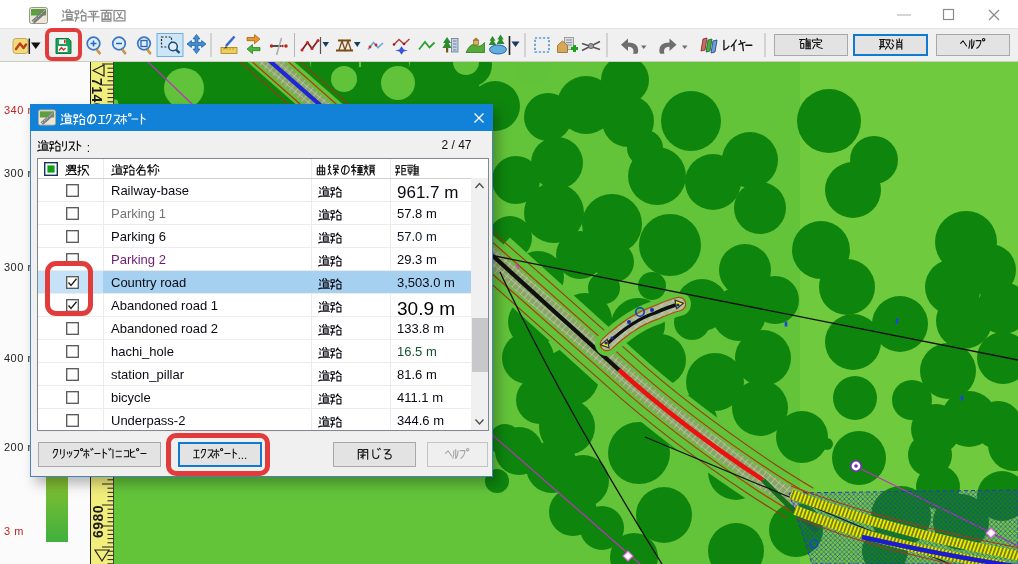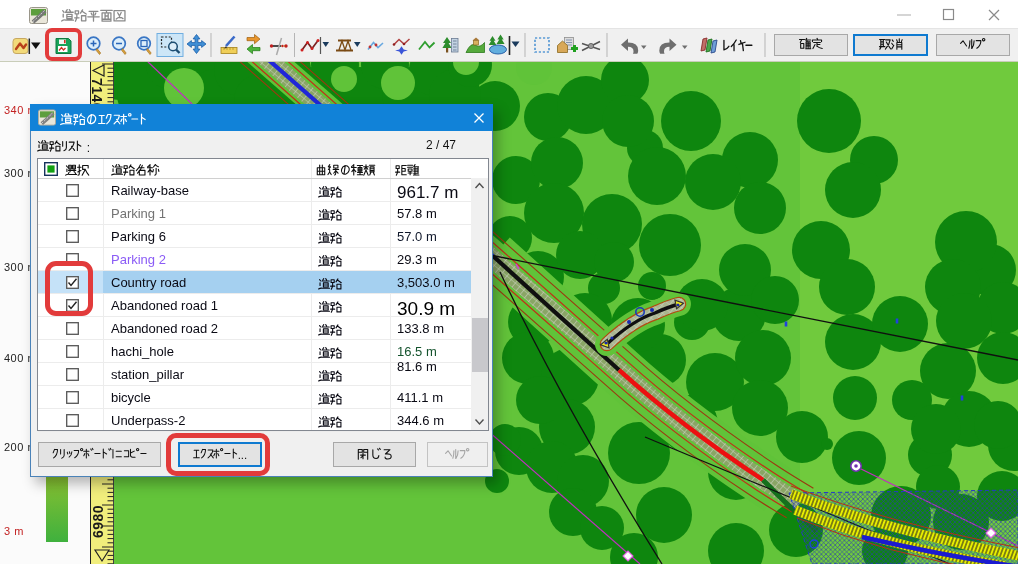--- a/index.html
+++ b/index.html
@@ -421,21 +421,21 @@
             <path d="M4.8,0.5 L4,1.7 M6.4,0.5 L7.2,1.7 M3.4,2.5 H9.4 M4.5,4.1 H8.5 M4.5,4.1 V7.5 M8.5,4.1 V7.5 M4.5,5.8 H8.5 M4.5,7.5 H8.5 M1.3,1.3 L2.3,2.5 M1.7,4 V6.2 M0.5,9.2 C1.9,8.2 2.6,8.2 3.8,8.6 L9.6,8.6" fill="none" stroke="#111" stroke-width="0.92" stroke-linecap="round" stroke-linejoin="round"></path>
           </svg><svg width="12.0" height="12.0" viewBox="0 0 10 10" style="display:inline-block;vertical-align:0.0px;overflow:visible">
             <path d="M0.9,1.5 H3.5 M0.9,1.5 V3.7 M3.5,1.5 V3.7 M0.9,3.7 H3.5 M2.2,3.7 V6.8 M0.5,6.8 H3.9 M2.2,6.8 L1.1,9.4 M6.6,0.7 L5,3.2 M5.9,1.5 L9.4,3.9 M5.8,5.2 H9.1 M5.8,5.2 V9.1 M9.1,5.2 V9.1 M5.8,9.1 H9.1" fill="none" stroke="#111" stroke-width="0.92" stroke-linecap="round" stroke-linejoin="round"></path>
           </svg><svg width="7.2" height="12.0" viewBox="0 0 6 10" style="display:inline-block;vertical-align:0.0px;overflow:visible">
             <path d="M1.4,1.3 V5.2 M4.5,1.3 V6.4 Q4.5,8.2 2.4,8.9" fill="none" stroke="#111" stroke-width="0.92" stroke-linecap="round" stroke-linejoin="round"></path>
           </svg><svg width="7.2" height="12.0" viewBox="0 0 6 10" style="display:inline-block;vertical-align:0.0px;overflow:visible">
             <path d="M1,1.8 H5.1 Q4.7,5.4 0.9,8.6 M2.9,5.2 L5.5,8.6" fill="none" stroke="#111" stroke-width="0.92" stroke-linecap="round" stroke-linejoin="round"></path>
           </svg><svg width="7.2" height="12.0" viewBox="0 0 6 10" style="display:inline-block;vertical-align:0.0px;overflow:visible">
             <path d="M2,0.8 V8.8 M2,3.4 L4.9,5.2" fill="none" stroke="#111" stroke-width="0.92" stroke-linecap="round" stroke-linejoin="round"></path>
           </svg><span style="display:inline-block;width:4.2px"></span><span style="font-size:12px;color:#111">:</span></span></div>
-      <div class="abs" style="left:395px;top:33px;width:61px;text-align:left;font-size:12px;color:#111">2 / 47</div>
+      <div class="abs" style="left:395px;top:33px;width:61px;text-align:center;font-size:12px;color:#111">2 / 47</div>
       <div class="abs" style="left:6px;top:53px;width:452px;height:273px;background:#fff;border:1px solid #828790;box-sizing:border-box">
         <div class="abs" style="left:64.5px;top:0;width:1px;height:271px;background:#ececec"></div>
         <div class="abs" style="left:272.5px;top:0;width:1px;height:271px;background:#ececec"></div>
         <div class="abs" style="left:351.5px;top:0;width:1px;height:271px;background:#ececec"></div>
         <div class="abs" style="left:0;top:18.5px;width:450px;height:1px;background:#d0d0d0"></div>
         <svg class="abs" style="left:6px;top:2.5px" width="14" height="14" viewBox="0 0 14 14">
 <rect x="0.7" y="0.7" width="12.6" height="12.6" fill="#fff" stroke="#16335c" stroke-width="1.4"></rect>
 <rect x="3.4" y="3.4" width="7.2" height="7.2" fill="#12a012"></rect>
         </svg>
         <div class="abs" style="left:27px;top:3px"><span style="white-space:nowrap;letter-spacing:0"><svg width="12.0" height="12.0" viewBox="0 0 10 10" style="display:inline-block;vertical-align:0.0px;overflow:visible">
@@ -498,21 +498,21 @@
         <div class="abs" style="left:280px;top:70.5px"><span style="white-space:nowrap;letter-spacing:0"><svg width="12.0" height="12.0" viewBox="0 0 10 10" style="display:inline-block;vertical-align:0.0px;overflow:visible">
               <path d="M4.8,0.5 L4,1.7 M6.4,0.5 L7.2,1.7 M3.4,2.5 H9.4 M4.5,4.1 H8.5 M4.5,4.1 V7.5 M8.5,4.1 V7.5 M4.5,5.8 H8.5 M4.5,7.5 H8.5 M1.3,1.3 L2.3,2.5 M1.7,4 V6.2 M0.5,9.2 C1.9,8.2 2.6,8.2 3.8,8.6 L9.6,8.6" fill="none" stroke="#0a0a14" stroke-width="0.92" stroke-linecap="round" stroke-linejoin="round"></path>
             </svg><svg width="12.0" height="12.0" viewBox="0 0 10 10" style="display:inline-block;vertical-align:0.0px;overflow:visible">
               <path d="M0.9,1.5 H3.5 M0.9,1.5 V3.7 M3.5,1.5 V3.7 M0.9,3.7 H3.5 M2.2,3.7 V6.8 M0.5,6.8 H3.9 M2.2,6.8 L1.1,9.4 M6.6,0.7 L5,3.2 M5.9,1.5 L9.4,3.9 M5.8,5.2 H9.1 M5.8,5.2 V9.1 M9.1,5.2 V9.1 M5.8,9.1 H9.1" fill="none" stroke="#0a0a14" stroke-width="0.92" stroke-linecap="round" stroke-linejoin="round"></path>
             </svg></span></div>
         <div class="abs" style="left:359px;top:70.0px;font-size:13px;color:#0f172a">57.0 m</div>
         <div class="abs" style="left:0;top:111.0px;width:433px;height:1px;background:#ececec"></div>
         <svg class="abs" style="left:28px;top:93.5px" width="13" height="13" viewBox="0 0 13 13">
           <rect x="0.7" y="0.7" width="11.6" height="11.6" fill="#fff" stroke="#555" stroke-width="1.3"></rect>
         </svg>
-        <div class="abs" style="left:73px;top:93.0px;font-size:13px;color:#8b5cf6">Parking 2</div>
+        <div class="abs" style="left:73px;top:93.0px;font-size:13px;color:#701a75">Parking 2</div>
         <div class="abs" style="left:280px;top:93.5px"><span style="white-space:nowrap;letter-spacing:0"><svg width="12.0" height="12.0" viewBox="0 0 10 10" style="display:inline-block;vertical-align:0.0px;overflow:visible">
               <path d="M4.8,0.5 L4,1.7 M6.4,0.5 L7.2,1.7 M3.4,2.5 H9.4 M4.5,4.1 H8.5 M4.5,4.1 V7.5 M8.5,4.1 V7.5 M4.5,5.8 H8.5 M4.5,7.5 H8.5 M1.3,1.3 L2.3,2.5 M1.7,4 V6.2 M0.5,9.2 C1.9,8.2 2.6,8.2 3.8,8.6 L9.6,8.6" fill="none" stroke="#0a0a14" stroke-width="0.92" stroke-linecap="round" stroke-linejoin="round"></path>
             </svg><svg width="12.0" height="12.0" viewBox="0 0 10 10" style="display:inline-block;vertical-align:0.0px;overflow:visible">
               <path d="M0.9,1.5 H3.5 M0.9,1.5 V3.7 M3.5,1.5 V3.7 M0.9,3.7 H3.5 M2.2,3.7 V6.8 M0.5,6.8 H3.9 M2.2,6.8 L1.1,9.4 M6.6,0.7 L5,3.2 M5.9,1.5 L9.4,3.9 M5.8,5.2 H9.1 M5.8,5.2 V9.1 M9.1,5.2 V9.1 M5.8,9.1 H9.1" fill="none" stroke="#0a0a14" stroke-width="0.92" stroke-linecap="round" stroke-linejoin="round"></path>
             </svg></span></div>
         <div class="abs" style="left:359px;top:93.0px;font-size:13px;color:#0a0a14">29.3 m</div>
         <div class="abs" style="left:0;top:111.5px;width:64.5px;height:23px;background:#c5e2f8"></div>
         <div class="abs" style="left:64.5px;top:111.5px;width:368.5px;height:23px;background:#a5d0f0"></div>
         <div class="abs" style="left:0;top:134.0px;width:433px;height:1px;background:#ececec"></div>
         <svg class="abs" style="left:28px;top:116.5px" width="13" height="13" viewBox="0 0 13 13">
@@ -563,21 +563,21 @@
         <div class="abs" style="left:0;top:226.0px;width:433px;height:1px;background:#ececec"></div>
         <svg class="abs" style="left:28px;top:208.5px" width="13" height="13" viewBox="0 0 13 13">
           <rect x="0.7" y="0.7" width="11.6" height="11.6" fill="#fff" stroke="#555" stroke-width="1.3"></rect>
         </svg>
         <div class="abs" style="left:73px;top:208.0px;font-size:13px;color:#0a0a14">station_pillar</div>
         <div class="abs" style="left:280px;top:208.5px"><span style="white-space:nowrap;letter-spacing:0"><svg width="12.0" height="12.0" viewBox="0 0 10 10" style="display:inline-block;vertical-align:0.0px;overflow:visible">
               <path d="M4.8,0.5 L4,1.7 M6.4,0.5 L7.2,1.7 M3.4,2.5 H9.4 M4.5,4.1 H8.5 M4.5,4.1 V7.5 M8.5,4.1 V7.5 M4.5,5.8 H8.5 M4.5,7.5 H8.5 M1.3,1.3 L2.3,2.5 M1.7,4 V6.2 M0.5,9.2 C1.9,8.2 2.6,8.2 3.8,8.6 L9.6,8.6" fill="none" stroke="#0a0a14" stroke-width="0.92" stroke-linecap="round" stroke-linejoin="round"></path>
             </svg><svg width="12.0" height="12.0" viewBox="0 0 10 10" style="display:inline-block;vertical-align:0.0px;overflow:visible">
               <path d="M0.9,1.5 H3.5 M0.9,1.5 V3.7 M3.5,1.5 V3.7 M0.9,3.7 H3.5 M2.2,3.7 V6.8 M0.5,6.8 H3.9 M2.2,6.8 L1.1,9.4 M6.6,0.7 L5,3.2 M5.9,1.5 L9.4,3.9 M5.8,5.2 H9.1 M5.8,5.2 V9.1 M9.1,5.2 V9.1 M5.8,9.1 H9.1" fill="none" stroke="#0a0a14" stroke-width="0.92" stroke-linecap="round" stroke-linejoin="round"></path>
             </svg></span></div>
-        <div class="abs" style="left:359px;top:200px;font-size:13px;color:#0a0a14">81.6 m</div>
+        <div class="abs" style="left:359px;top:208.0px;font-size:13px;color:#0a0a14">81.6 m</div>
         <div class="abs" style="left:0;top:249.0px;width:433px;height:1px;background:#ececec"></div>
         <svg class="abs" style="left:28px;top:231.5px" width="13" height="13" viewBox="0 0 13 13">
           <rect x="0.7" y="0.7" width="11.6" height="11.6" fill="#fff" stroke="#555" stroke-width="1.3"></rect>
         </svg>
         <div class="abs" style="left:73px;top:231.0px;font-size:13px;color:#0a0a14">bicycle</div>
         <div class="abs" style="left:280px;top:231.5px"><span style="white-space:nowrap;letter-spacing:0"><svg width="12.0" height="12.0" viewBox="0 0 10 10" style="display:inline-block;vertical-align:0.0px;overflow:visible">
               <path d="M4.8,0.5 L4,1.7 M6.4,0.5 L7.2,1.7 M3.4,2.5 H9.4 M4.5,4.1 H8.5 M4.5,4.1 V7.5 M8.5,4.1 V7.5 M4.5,5.8 H8.5 M4.5,7.5 H8.5 M1.3,1.3 L2.3,2.5 M1.7,4 V6.2 M0.5,9.2 C1.9,8.2 2.6,8.2 3.8,8.6 L9.6,8.6" fill="none" stroke="#0a0a14" stroke-width="0.92" stroke-linecap="round" stroke-linejoin="round"></path>
             </svg><svg width="12.0" height="12.0" viewBox="0 0 10 10" style="display:inline-block;vertical-align:0.0px;overflow:visible">
               <path d="M0.9,1.5 H3.5 M0.9,1.5 V3.7 M3.5,1.5 V3.7 M0.9,3.7 H3.5 M2.2,3.7 V6.8 M0.5,6.8 H3.9 M2.2,6.8 L1.1,9.4 M6.6,0.7 L5,3.2 M5.9,1.5 L9.4,3.9 M5.8,5.2 H9.1 M5.8,5.2 V9.1 M9.1,5.2 V9.1 M5.8,9.1 H9.1" fill="none" stroke="#0a0a14" stroke-width="0.92" stroke-linecap="round" stroke-linejoin="round"></path>
             </svg></span></div>

